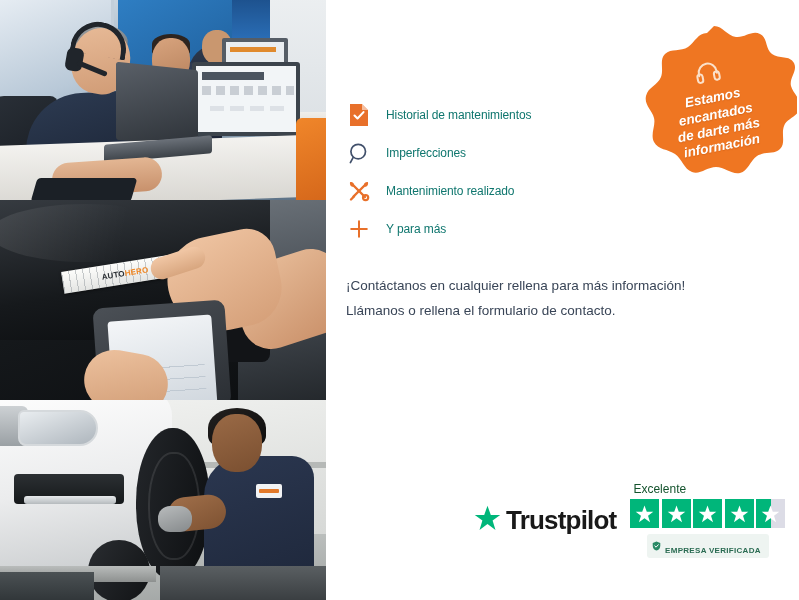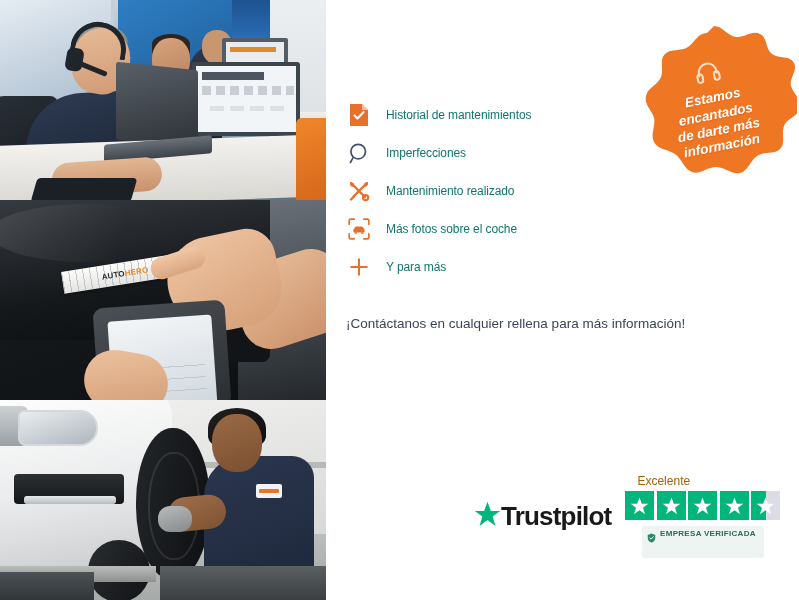--- a/index.html
+++ b/index.html
@@ -377,47 +377,47 @@
     text-shadow: 0 1px 1px rgba(150,60,0,.25);
     width: 118px;
   }
 
   
   .trustpilot {
     position: absolute;
     left: 148px; bottom: 42px;
     display: flex; align-items: center; gap: 14px;
   }
-  .tp-logo { display:flex; }
+  .tp-logo { display:flex; gap:5px; }
   .tp-word {
     font-size: 26px; font-weight: 700; color: #191919; letter-spacing: -0.8px;
   }
   .tp-right { display:flex; flex-direction:column; align-items:center; gap:3px; }
   .tp-excelente {
-    font-size: 12px; color: #a16207; font-weight: 400; align-self:flex-start;
-    margin-left: 12px;
+    font-size: 12px; color: #14532d; font-weight: 400; align-self:flex-start;
+    margin-left: 3px;
   }
   .tp-stars { display:flex; gap: 2.5px; }
   .tp-star-tile {
     width: 29px; height: 29px;
     display:flex; align-items:center; justify-content:center;
     position: relative; overflow: hidden;
     background: #00b67a;
   }
   .tp-star-tile.half { background: #dcdce6; }
   .tp-star-tile.half::before {
     content:""; position:absolute; left:0; top:0; width:50%; height:100%;
     background:#00b67a;
   }
   .tp-verified {
     margin-top: 3px;
-    display:flex; align-items:flex-start; gap:4px;
+    display:flex; align-items:flex-end; gap:4px;
     background: #eef4f1;
     border-radius: 3px;
-    padding: 3px 8px 11px 5px;
+    padding: 3px 8px 3px 5px;
     align-self: center;
   }
   .tp-verified-label {
     font-size: 8px; font-weight: 700; color: #2a6b52; letter-spacing: .3px;
   }
 </style>
 </head>
 <body>
 
 <div class="ad-root">
@@ -535,53 +535,38 @@
             </g>
             <path d="M3 3.2c2.2-.5 4.3 1.2 4.1 3.3-.1 1-.9 1.5-1.8 1.3C3.6 7.4 2.5 5.4 3 3.2z" fill="#e8702a"></path>
             <path d="M21 3.2c-2.2-.5-4.3 1.2-4.1 3.3.1 1 .9 1.5 1.8 1.3 1.7-.4 2.8-2.4 2.3-4.6z" fill="#e8702a"></path>
             <circle cx="18.6" cy="18.6" r="2.6" fill="none" stroke="#e8702a" stroke-width="2.2"></circle>
             <path d="M4 20.5l3-3" stroke="#e8702a" stroke-width="2.4" stroke-linecap="round"></path>
           </svg>
         </span>
         <span class="feature-label">Mantenimiento realizado</span>
       </div>
 
-      <div class="feature-row">
-        <span class="feature-icon">
-          <svg width="24" height="24" viewBox="0 0 24 24" aria-hidden="true">
-            <g fill="none" stroke="#e8702a" stroke-width="1.7" stroke-linecap="round">
-              <path d="M2.2 7.2V3.6c0-.8.6-1.4 1.4-1.4h3.6"></path>
-              <path d="M21.8 7.2V3.6c0-.8-.6-1.4-1.4-1.4h-3.6"></path>
-              <path d="M2.2 16.8v3.6c0 .8.6 1.4 1.4 1.4h3.6"></path>
-              <path d="M21.8 16.8v3.6c0 .8-.6 1.4-1.4 1.4h-3.6"></path>
-            </g>
-            <path d="M6.4 13.4c0-.6.3-1.2.6-1.7l1-1.5c.3-.5.8-.8 1.4-.8h5.2c.6 0 1.1.3 1.4.8l1 1.5c.3.5.6 1.1.6 1.7v1.4c0 .4-.3.7-.7.7H7.1c-.4 0-.7-.3-.7-.7z" fill="#e8702a"></path>
-            <rect x="7.4" y="15.2" width="2.6" height="1.5" rx=".6" fill="#e8702a"></rect>
-            <rect x="14" y="15.2" width="2.6" height="1.5" rx=".6" fill="#e8702a"></rect>
-          </svg>
-        </span>
-        <span class="feature-label">Más fotos sobre el coche</span>
-      </div>
 
       <div class="feature-row">
         <span class="feature-icon">
           <svg width="22" height="22" viewBox="0 0 22 22" aria-hidden="true">
             <g stroke="#e8702a" stroke-width="2" stroke-linecap="round">
               <path d="M11 3.2v15.6"></path>
               <path d="M3.2 11h15.6"></path>
             </g>
           </svg>
         </span>
         <span class="feature-label">Y para más</span>
       </div>
 
     </div>
 
     <div class="contact-block">
       <div>¡Contáctanos en cualquier rellena para más información!</div>
+      <div>Llámanos o rellena el formulario de contacto.</div>
     </div>
 
     <div class="badge-wrap">
       <svg class="badge-svg" viewBox="0 0 166 166" aria-hidden="true">
         <path d="M83 4
                  c9 0 13 10 22 11 s16-7 24-3 5 15 12 20 18 1 22 9 -5 15-3 23 11 13 9 22 -13 10-16 18 2 17-4 23 -16 2-23 7 -9 15-17 17 -15-6-24-6 -16 8-24 5 -10-13-17-18 -17-4-21-12 2-16 0-24 -10-13-8-22 12-11 15-19 -2-17 4-23 16-2 23-7 10-14 19-14z" fill="#ef7622"></path>
       </svg>
       <div class="badge-inner">
         <span class="badge-headset">
           <svg width="26" height="24" viewBox="0 0 26 24" aria-hidden="true">

